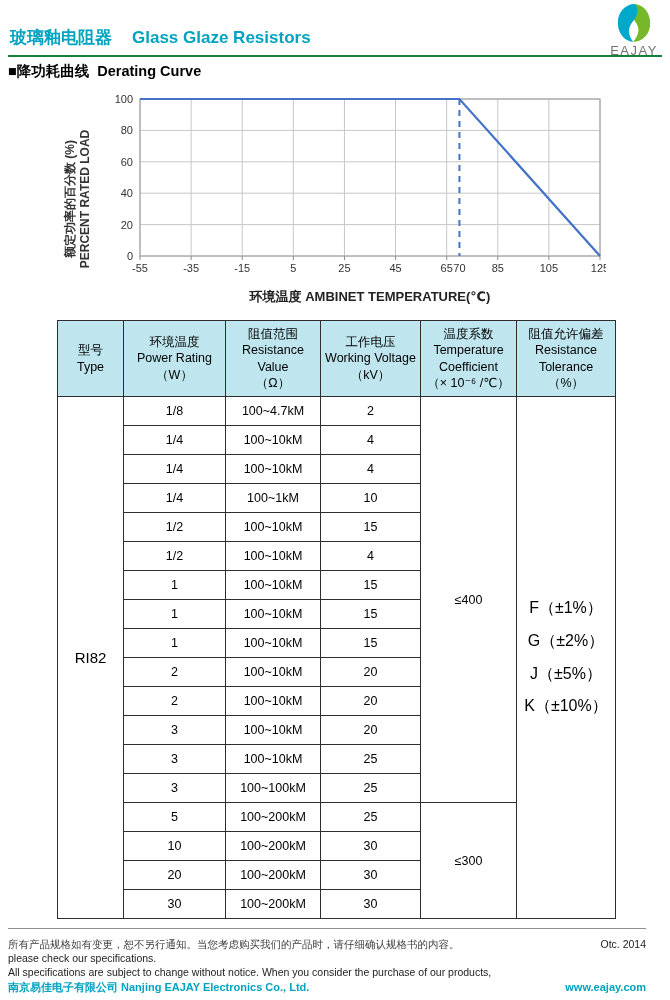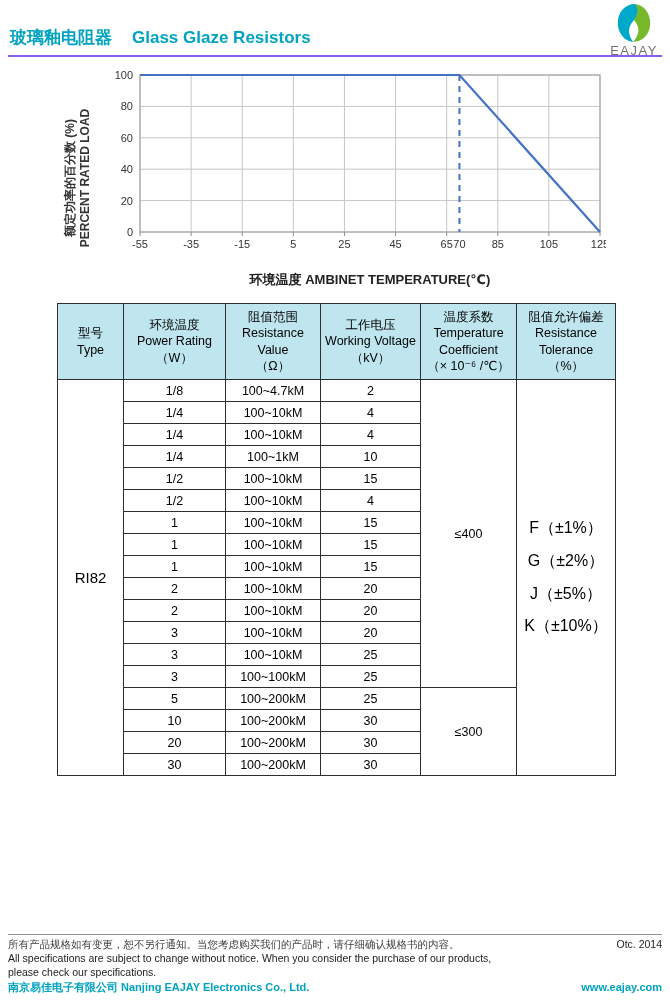--- a/index.html
+++ b/index.html
@@ -1,50 +1,50 @@
 <!DOCTYPE html>
 <html style="--th-bg: #bfe6ee;"><head>
 <meta charset="utf-8">
 <style>
   * { margin:0; padding:0; box-sizing:border-box; }
   html,body { background:#fff; }
   body { font-family:"Liberation Sans","DejaVu Sans",sans-serif; color:#111; }
   .page { position:relative; width:670px; height:1000px; background:#fff; overflow:hidden; padding:0 8px; }
 
   
-  .hdr { position:relative; height:57px; border-bottom:2px solid #8b5cf6; }
+  .hdr { position:relative; height:57px; border-bottom:2px solid #15803d; }
   .hdr-title { position:absolute; left:2px; bottom:6px; font-size:17px; font-weight:bold; }
   .hdr-title .zh { margin-right:20px; }
   .logo-box { position:absolute; right:2px; top:3px; width:52px; text-align:center; }
   .logo-box svg { display:block; margin:0 auto; }
   .brand { font-size:13px; letter-spacing:1.5px; margin-top:0px; }
 
   
   .sec { font-size:14.5px; font-weight:bold; color:#000; margin-top:5px; }
   .sec .en { margin-left:8px; }
 
   
   .chart-row { display:flex; align-items:center; margin:10px 0 0 48px; }
   .ylabel-box { position:relative; width:44px; height:170px; flex:0 0 44px; }
   .ylabel-box .rot { position:absolute; top:50%; left:50%; transform:translate(-50%,-50%) rotate(-90deg);
       text-align:center; white-space:nowrap; font-size:12px; font-weight:bold; color:#333; line-height:1.25; }
-  .xlabel { width:460px; margin-left:40px; text-align:center; font-size:13px; font-weight:bold; color:#222; margin-top:16px; }
+  .xlabel { width:460px; margin-left:40px; text-align:center; font-size:13px; font-weight:bold; color:#222; margin-top:9px; }
 
   
   .ratings-sec { margin-top:22px; }
   table.ratings { border-collapse:collapse; margin:14px 0 0 49px; table-layout:fixed; width:558px;
       font-size:12.5px; color:#000; }
   table.ratings th, table.ratings td { border:1px solid #2e2e2e; text-align:center; vertical-align:middle; }
   table.ratings th { background:var(--th-bg,#bfe6ee); font-weight:normal; padding:5px 1px; line-height:1.3; height:67px; }
-  table.ratings td { height:22px; padding:0 2px; }
+  table.ratings td { height:22px; padding:7px 2px; }
   .tol-cell div { line-height:2.05; font-size:16px; }
   .type-cell { font-size:15px; }
 
   
-  .footer { position:absolute; left:8px; right:8px; bottom:5px; border-top:1px solid #8f8f8f; padding-top:3px;
+  .footer { position:absolute; left:8px; right:24px; bottom:5px; border-top:1px solid #8f8f8f; padding-top:9px;
       font-size:10.5px; line-height:1.32; color:#222; }
   .f-row { display:flex; justify-content:space-between; }
   .f-zh { color:#3d3d3d; }
   .f-co { font-weight:bold; font-size:11px; margin-top:1px; }
 </style>
 </head>
 <body>
 
 <div class="page">
 
@@ -54,20 +54,23 @@
     </div>
     <div class="logo-box">
       <svg width="36" height="40" viewBox="0 0 40 44">
         <path id="logo-green" d="M21 1 C31 2 38 11 38 22 C38 34 30 43 19 43 C26 35 27 27 21 20 C16 13 17 6 21 1 Z" fill="#76b82a"></path>
         <path id="logo-blue" d="M21 1 C10 1 2 10 2 22 C2 33 9 42 19 43 C13 34 13 27 19 20 C25 12 25 6 21 1 Z" fill="#00a9c9"></path>
       </svg>
       <div class="brand" style="color: #737373;">EAJAY</div>
     </div>
   </div>
 
+  <div class="sec">
+    <span>■降功耗曲线</span><span class="en">Derating Curve</span>
+  </div>
 
   <div class="chart-row">
     <div class="ylabel-box">
       <div class="rot">
         <div>额定功率的百分数 (%)</div>
         <div>PERCENT RATED LOAD</div>
       </div>
     </div>
     <div>
       <svg id="chart-svg" width="506" height="184">
@@ -269,21 +272,21 @@
           <td>30</td>
         </tr>
       </tbody>
   </table>
 
   <div class="footer">
     <div class="f-row">
       <span class="f-zh">所有产品规格如有变更，恕不另行通知。当您考虑购买我们的产品时，请仔细确认规格书的内容。</span>
       <span>Otc. 2014</span>
     </div>
+    <div>please check our specifications.</div>
     <div>All specifications are subject to change without notice. When you consider the purchase of our products,</div>
-    <div>please check our specifications.</div>
     <div class="f-row f-co">
       <span style="color: rgb(0, 163, 192);">南京易佳电子有限公司  Nanjing EAJAY Electronics Co., Ltd.</span>
       <span style="color: rgb(0, 163, 192);">www.eajay.com</span>
     </div>
   </div>
 
 </div>
 
 </body></html>

